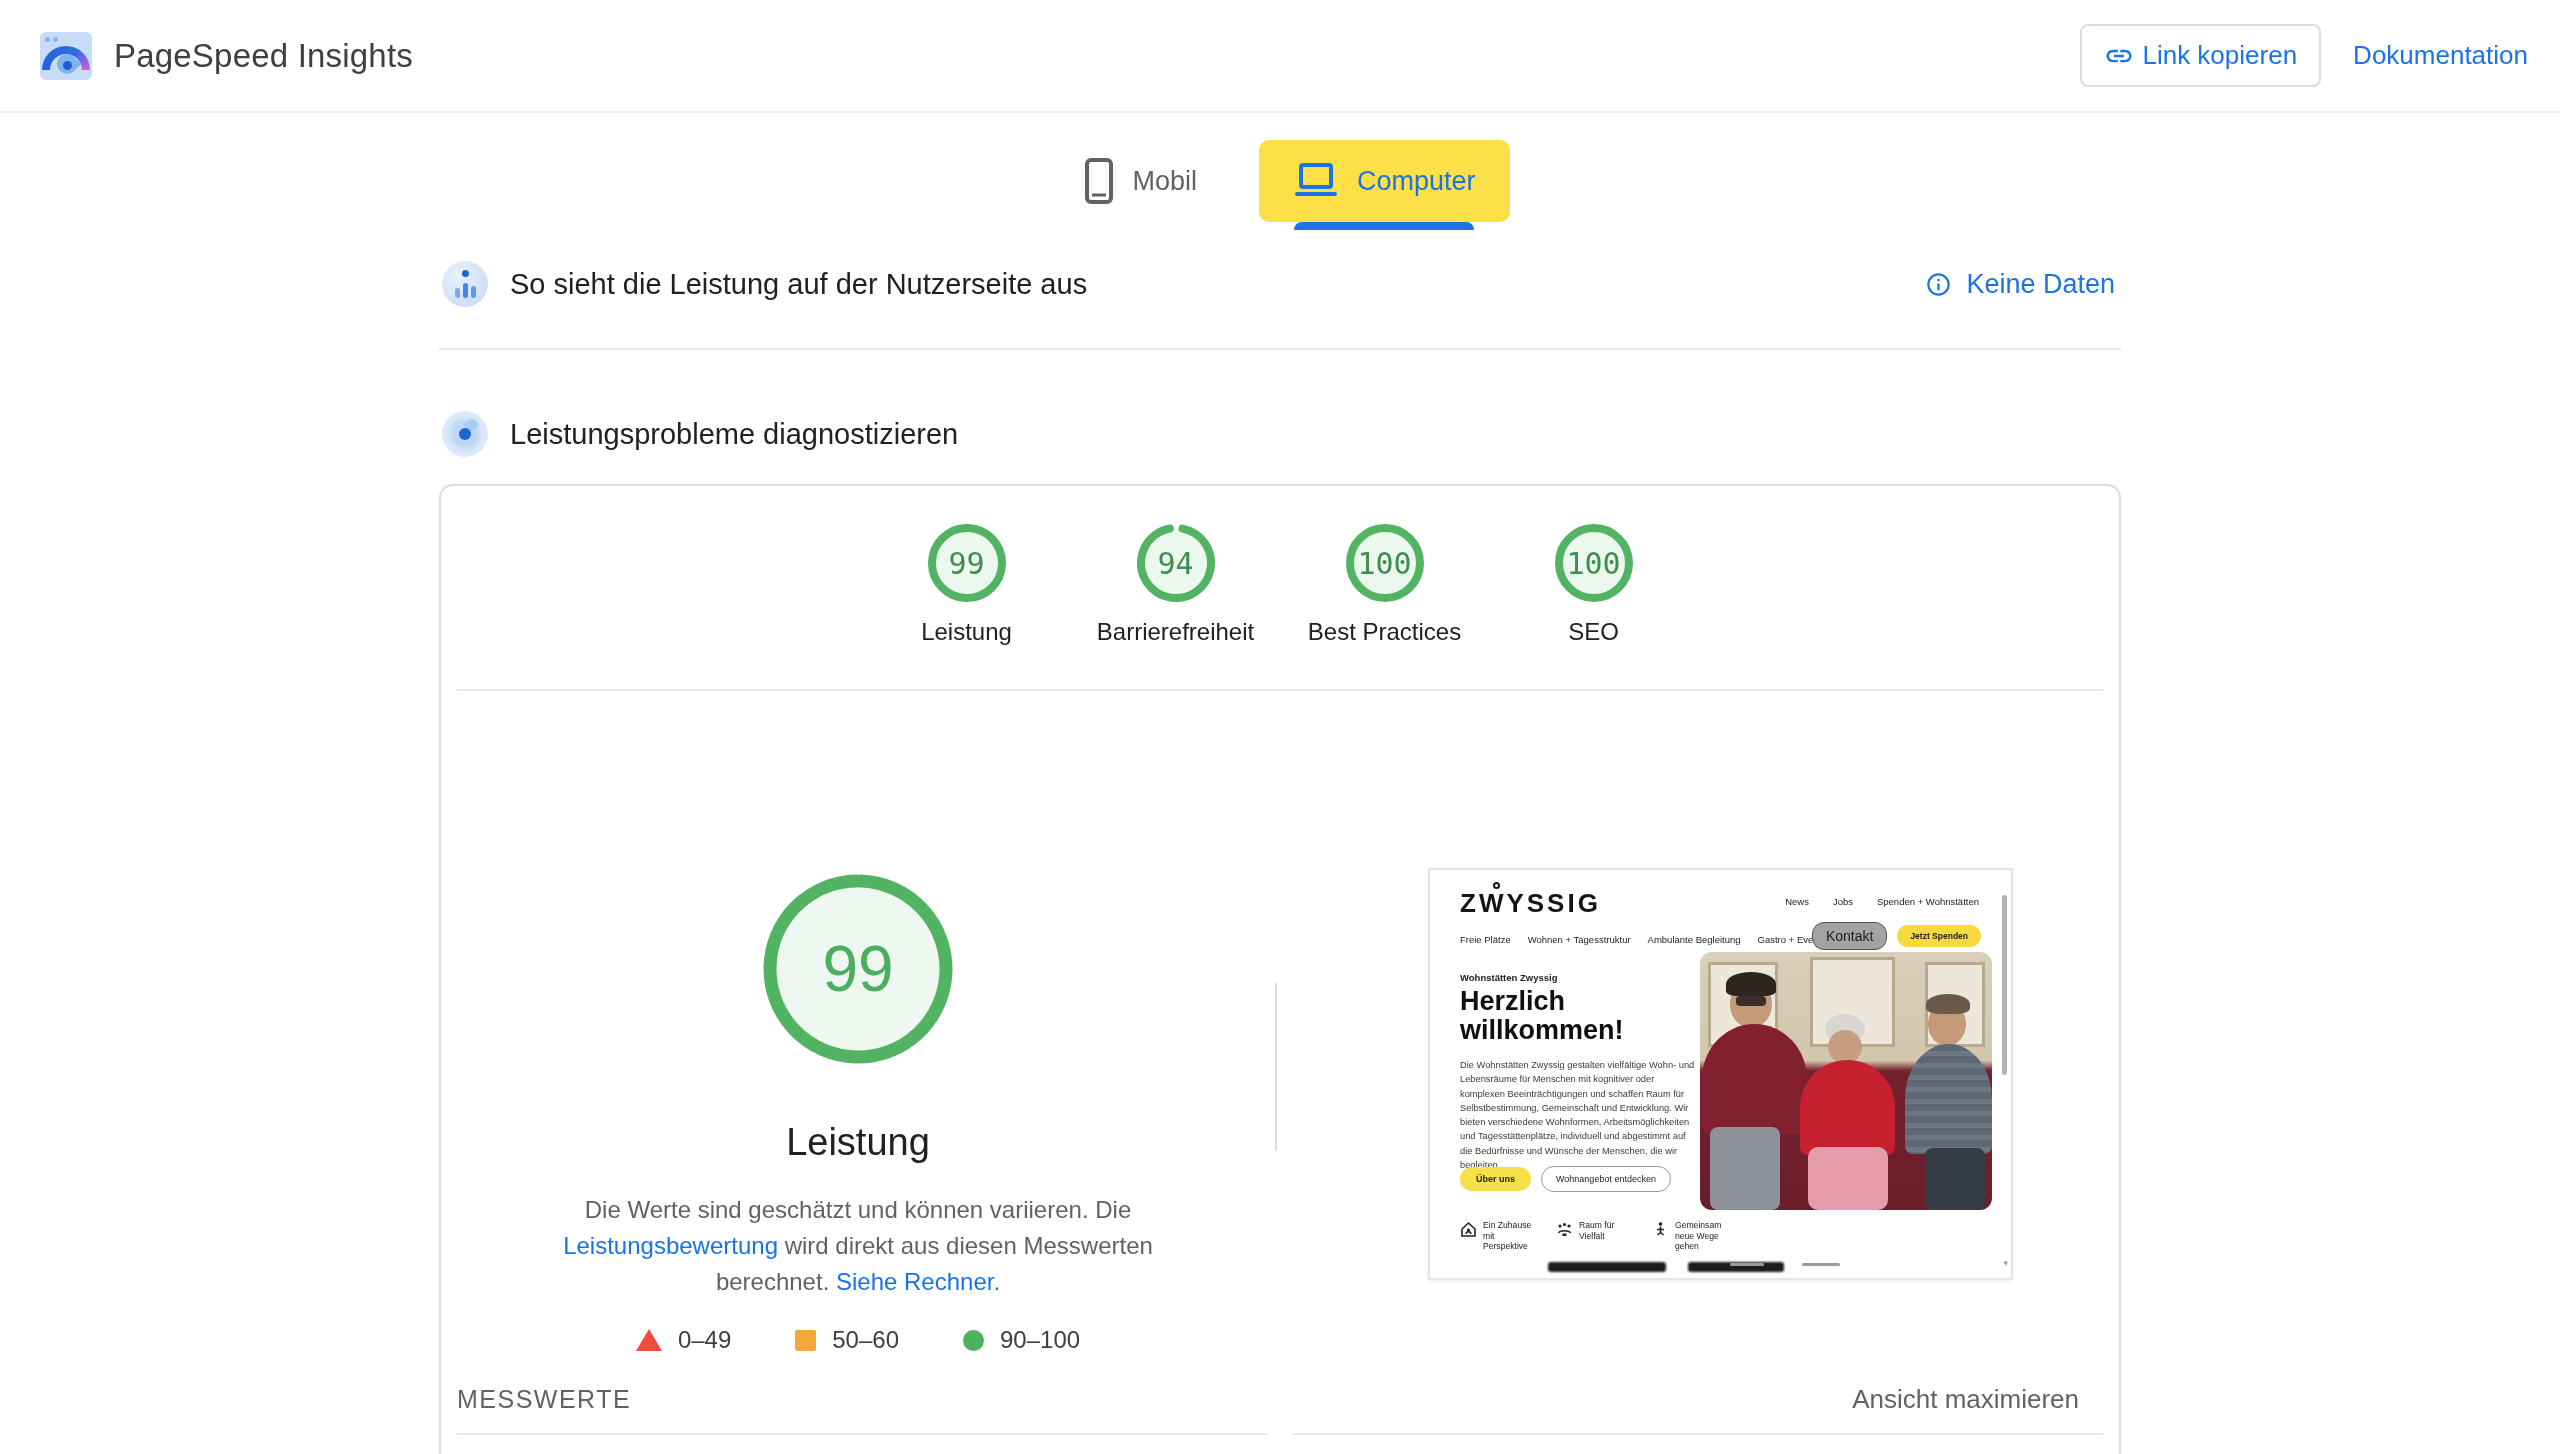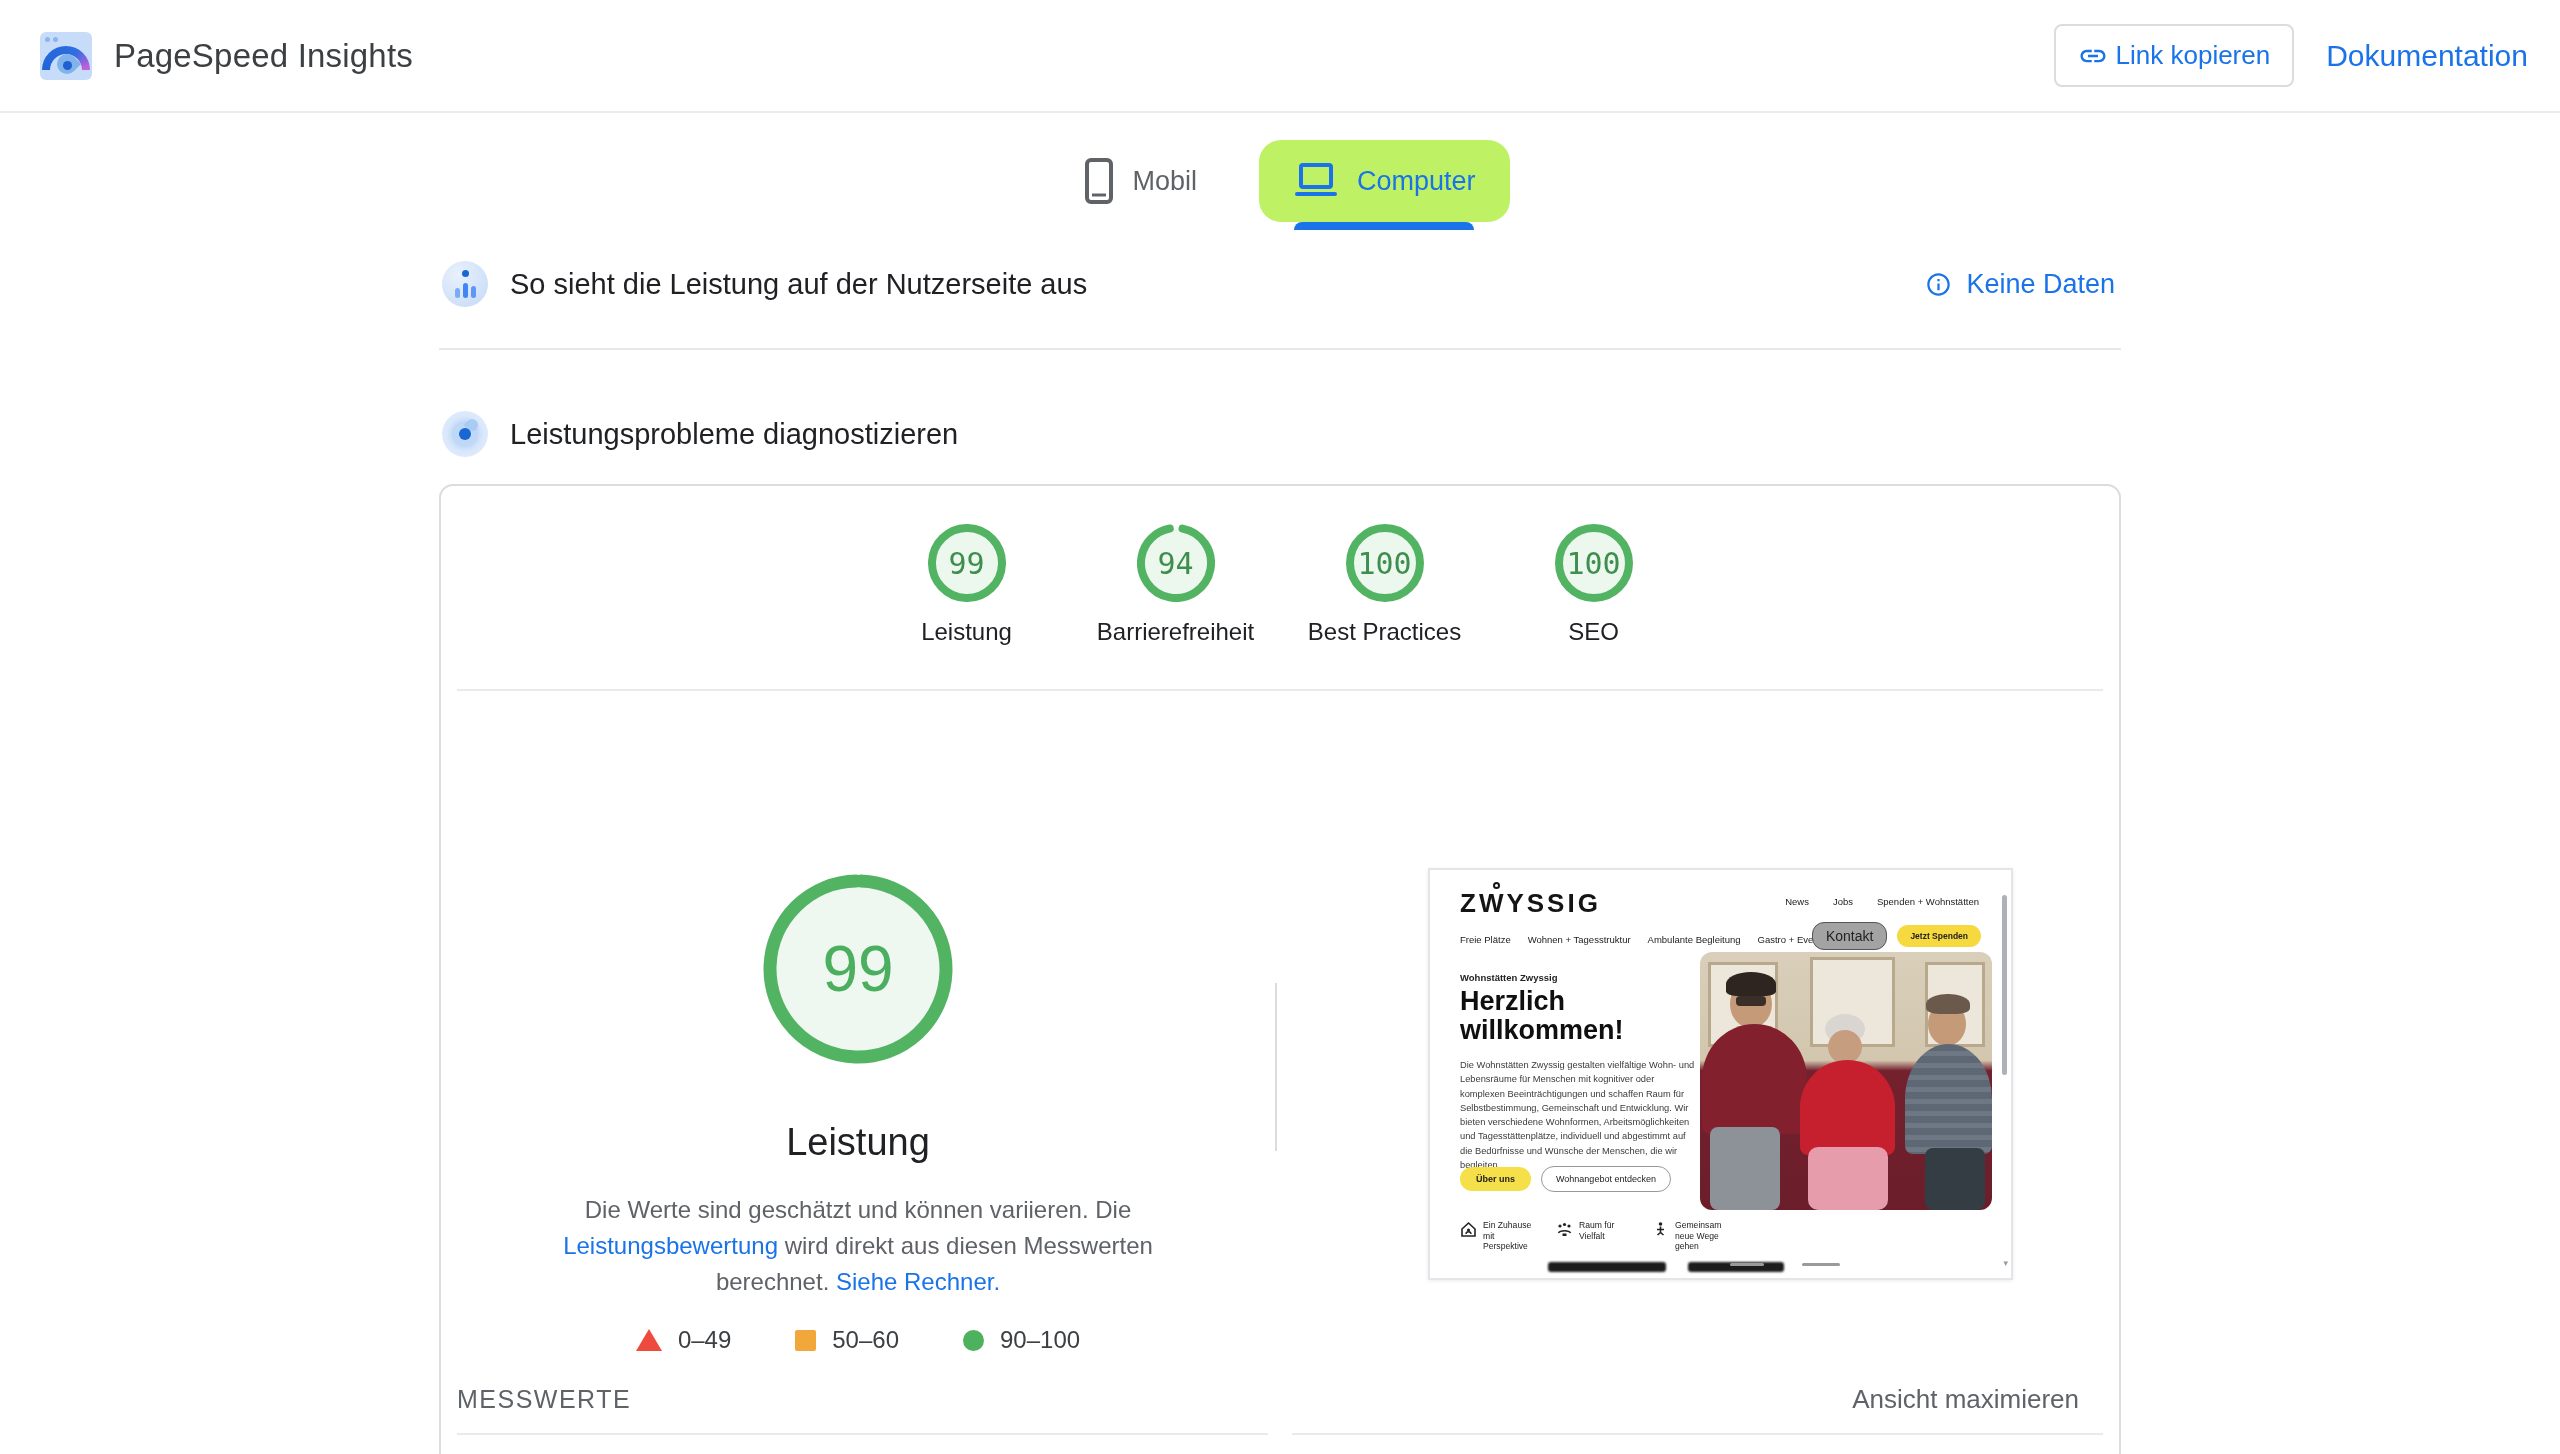--- a/index.html
+++ b/index.html
@@ -16,27 +16,27 @@
   .logo .gauge-arc { position:absolute; left:2px; top:14px; width:48px; height:24px;
     border-radius:48px 48px 0 0; background:conic-gradient(from -90deg at 50% 100%, #2264d8 0deg, #2d6ee0 120deg, #b75fe0 170deg, #c563d6 180deg, transparent 180deg); }
   .logo .gauge-hole { position:absolute; left:10px; top:22px; width:32px; height:16px; border-radius:32px 32px 0 0; background:#c7dcf8; }
   .logo .needle { position:absolute; left:17px; top:22px; width:20px; height:20px; background:#7fb3ea;
     border-radius:50% 0 50% 50%; transform:rotate(45deg); }
   .logo .needle-dot { position:absolute; left:23px; top:29px; width:9px; height:9px; border-radius:50%; background:#1f5fd0; }
   .app-title { font-size:33px; color:#3c4043; letter-spacing:.2px; }
   .topbar-right { position:absolute; right:18px; top:0; height:100%; display:flex; align-items:center; gap:32px; }
   .copy-link-btn { display:flex; align-items:center; gap:8px; border:2px solid #dadce0; border-radius:8px;
     padding:14px 22px; color:#1a73e8; font-size:26px; font-weight:500; background:#fff; cursor:pointer; }
-  .doc-link { color:#1a73e8; font-size:30px; font-weight:500; text-decoration:none; padding-right:14px; }
+  .doc-link { color:#1a73e8; font-size:26px; font-weight:500; text-decoration:none; padding-right:14px; }
 
   
   .tabs-row { margin-top:27px; display:flex; justify-content:center; align-items:flex-start; gap:28px; height:90px; }
   .tab { display:flex; align-items:center; gap:18px; font-size:27px; font-weight:500; padding:0 34px; height:82px; }
   .tab-mobile { color:#5f6368; }
-  .tab-desktop { color:#1a73e8; background:#bef264; border-radius:22px; position:relative; height:82px; }
+  .tab-desktop { color:#1a73e8; background:#fde047; border-radius:10px; position:relative; height:82px; }
   .tab-indicator { position:absolute; left:50%; transform:translateX(-50%); bottom:-8px; width:180px; height:8px;
     background:#1a73e8; border-radius:8px 8px 0 0; }
 
   
   .container { width:1682px; margin:0 auto; position:relative; }
   .section-row { display:flex; align-items:center; height:64px; }
   .section-icon { width:46px; height:46px; border-radius:50%; position:relative; flex:0 0 46px; margin-left:3px; }
   .section-title { font-size:29px; font-weight:500; color:#202124; margin-left:22px; }
   .row-field { margin-top:22px; }
   .no-data { margin-left:auto; display:flex; align-items:center; gap:14px; color:#1a73e8; font-size:27px;

